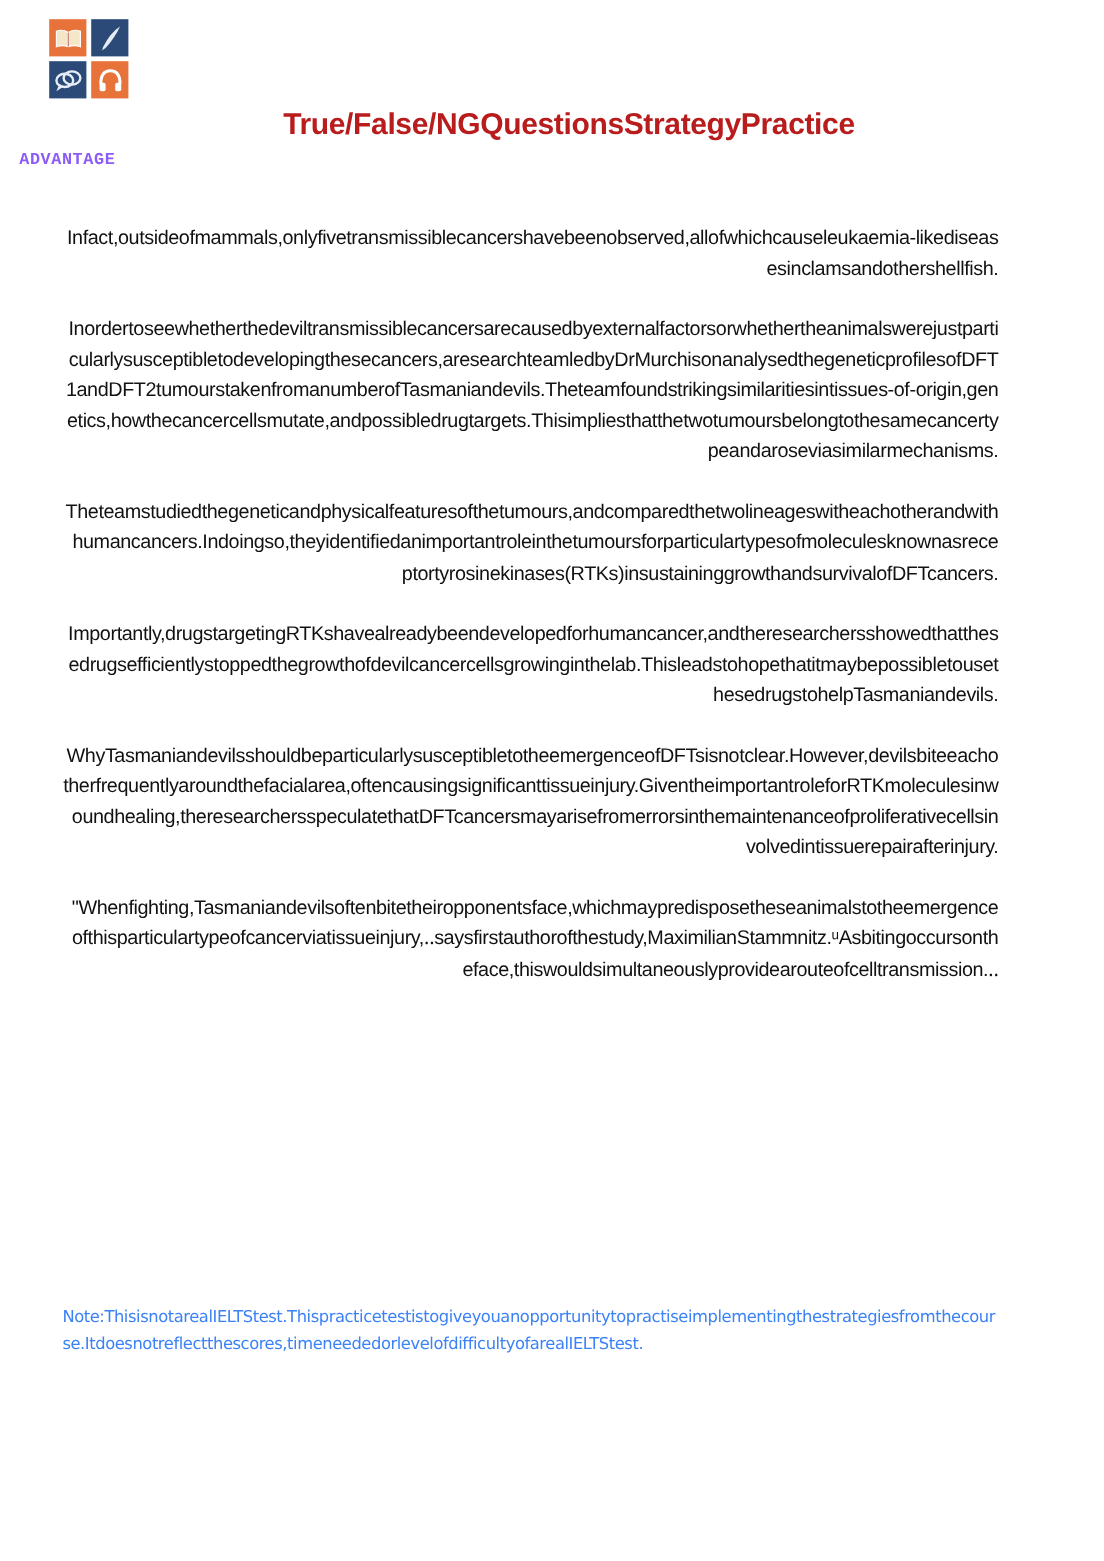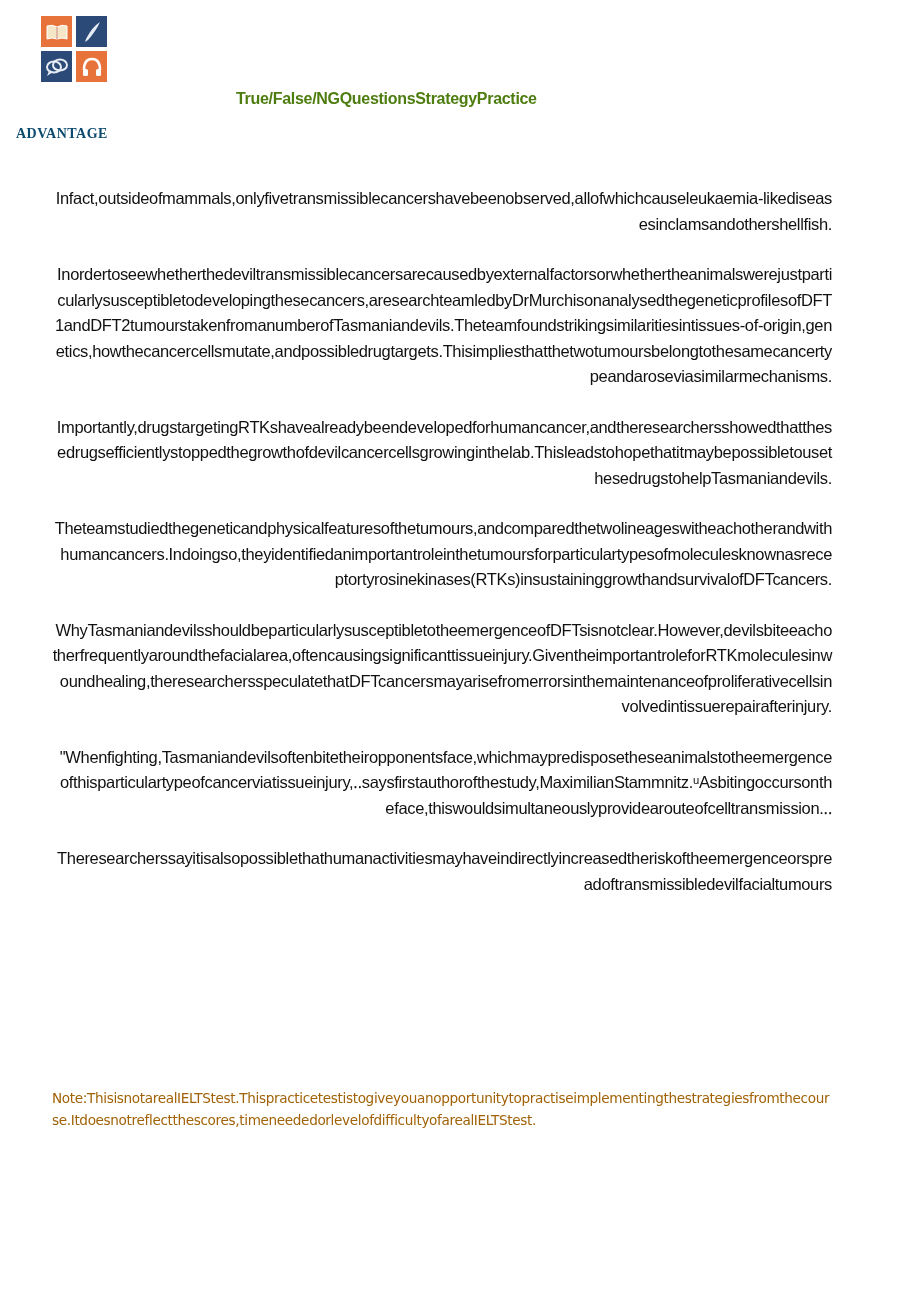--- a/index.html
+++ b/index.html
@@ -3,25 +3,25 @@
   <meta charset="utf-8">
   <style>
     html, body { margin: 0; padding: 0; background: #ffffff; }
     body { width: 920px; height: 1301px; position: relative; overflow: hidden; font-family: "Liberation Sans", sans-serif; color: #111; }
     .logo { position: absolute; left: 14px; top: 14px; width: 122px; height: 125px; }
     .logo-grid { position: absolute; left: 27px; top: 2px; width: 66px; height: 66px; display: grid; grid-template-columns: 31px 31px; grid-template-rows: 31px 31px; gap: 4px; }
     .tile { width: 31px; height: 31px; display: flex; align-items: center; justify-content: center; }
     .tile.orange { background: #e8733a; }
     .tile.navy { background: #2b4a78; }
     .logo-word { position: absolute; left: 3px; top: 72px; font-family: "Liberation Sans", sans-serif; font-weight: bold; font-size: 44px; line-height: 44px; color: #2b4a78; letter-spacing: 1px; }
-    .logo-sub { position: absolute; left: 2px; top: 113px; font-family: Liberation Serif, serif; font-weight: bold; font-size: 14px; line-height: 14px; color: #0c4a6e; letter-spacing: 0.5px; height: 12px; overflow: hidden; }
-    .title { position: absolute; left: 236px; top: 90px; font-family: "Liberation Sans", sans-serif; font-weight: bold; font-size: 16px; color: #4d7c0f; letter-spacing: -0.3px; white-space: nowrap; }
+    .logo-sub { position: absolute; left: 2px; top: 113px; font-family: Liberation Mono, monospace; font-weight: bold; font-size: 14px; line-height: 14px; color: #8b5cf6; letter-spacing: 0.5px; height: 12px; overflow: hidden; }
+    .title { position: absolute; left: 236px; top: 90px; font-family: "Liberation Sans", sans-serif; font-weight: bold; font-size: 25px; color: #b91c1c; letter-spacing: -0.3px; white-space: nowrap; }
     .content { position: absolute; left: 52px; top: 186px; width: 780px; text-align: right; }
     .para { font-size: 16.5px; line-height: 25.5px; margin: 0 0 25px 0; word-break: break-all; letter-spacing: -0.35px; color: #111; }
-    .note { position: absolute; left: 52px; top: 1087px; width: 780px; font-family: "DejaVu Sans", sans-serif; font-size: 13.6px; line-height: 22px; color: #a16207; word-break: break-all; letter-spacing: -0.35px; }
+    .note { position: absolute; left: 52px; top: 1087px; width: 780px; font-family: "DejaVu Sans", sans-serif; font-size: 13.6px; line-height: 22px; color: #3b82f6; word-break: break-all; letter-spacing: -0.35px; }
   </style>
 </head>
 <body>
 
 <div class="logo">
   <div class="logo-grid">
     <div class="tile orange">
       <svg width="22" height="16" viewBox="0 0 22 16">
           <path d="M1 2 Q6 0 11 3 Q16 0 21 2 L21 15 Q16 13 11 15 Q6 13 1 15 Z" fill="#f6e6c8" stroke="#fff" stroke-width="1"></path>
           <line x1="11" y1="3" x2="11" y2="15" stroke="#c88" stroke-width="1"></line>
@@ -48,20 +48,19 @@
     </div>
   </div>
   <div class="logo-sub">ADVANTAGE</div>
 </div>
 
 <div class="title">True/False/NGQuestionsStrategyPractice</div>
 
 <div class="content">
   <p class="para">Infact,outsideofmammals,onlyfivetransmissiblecancershavebeenobserved,allofwhichcauseleukaemia-likediseasesinclamsandothershellfish.</p>
   <p class="para">Inordertoseewhetherthedeviltransmissiblecancersarecausedbyexternalfactorsorwhethertheanimalswerejustparticularlysusceptibletodevelopingthesecancers,aresearchteamledbyDrMurchisonanalysedthegeneticprofilesofDFT1andDFT2tumourstakenfromanumberofTasmaniandevils.Theteamfoundstrikingsimilaritiesintissues-of-origin,genetics,howthecancercellsmutate,andpossibledrugtargets.Thisimpliesthatthetwotumoursbelongtothesamecancertypeandaroseviasimilarmechanisms.</p>
+  <p class="para">Theteamstudiedthegeneticandphysicalfeaturesofthetumours,andcomparedthetwolineageswitheachotherandwithhumancancers.Indoingso,theyidentifiedanimportantroleinthetumoursforparticulartypesofmoleculesknownasreceptortyrosinekinases(RTKs)insustaininggrowthandsurvivalofDFTcancers.</p>
   <p class="para">Importantly,drugstargetingRTKshavealreadybeendevelopedforhumancancer,andtheresearchersshowedthatthesedrugsefficientlystoppedthegrowthofdevilcancercellsgrowinginthelab.ThisleadstohopethatitmaybepossibletousethesedrugstohelpTasmaniandevils.</p>
-  <p class="para">Theteamstudiedthegeneticandphysicalfeaturesofthetumours,andcomparedthetwolineageswitheachotherandwithhumancancers.Indoingso,theyidentifiedanimportantroleinthetumoursforparticulartypesofmoleculesknownasreceptortyrosinekinases(RTKs)insustaininggrowthandsurvivalofDFTcancers.</p>
   <p class="para">WhyTasmaniandevilsshouldbeparticularlysusceptibletotheemergenceofDFTsisnotclear.However,devilsbiteeachotherfrequentlyaroundthefacialarea,oftencausingsignificanttissueinjury.GiventheimportantroleforRTKmoleculesinwoundhealing,theresearchersspeculatethatDFTcancersmayarisefromerrorsinthemaintenanceofproliferativecellsinvolvedintissuerepairafterinjury.</p>
   <p class="para">"Whenfighting,Tasmaniandevilsoftenbitetheiropponentsface,whichmaypredisposetheseanimalstotheemergenceofthisparticulartypeofcancerviatissueinjury,‥saysfirstauthorofthestudy,MaximilianStammnitz.ᵘAsbitingoccursontheface,thiswouldsimultaneouslyprovidearouteofcelltransmission.‥</p>
-  <p class="para">Theresearcherssayitisalsopossiblethathumanactivitiesmayhaveindirectlyincreasedtheriskoftheemergenceorspreadoftransmissibledevilfacialtumours</p>
 </div>
 
 <div class="note">Note:ThisisnotarealIELTStest.Thispracticetestistogiveyouanopportunitytopractiseimplementingthestrategiesfromthecourse.Itdoesnotreflectthescores,timeneededorlevelofdifficultyofarealIELTStest.</div>
 
 </body></html>

